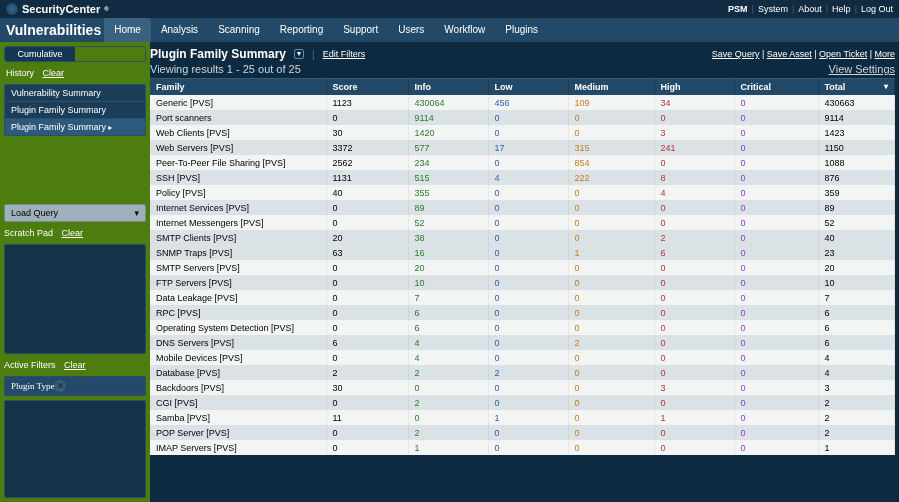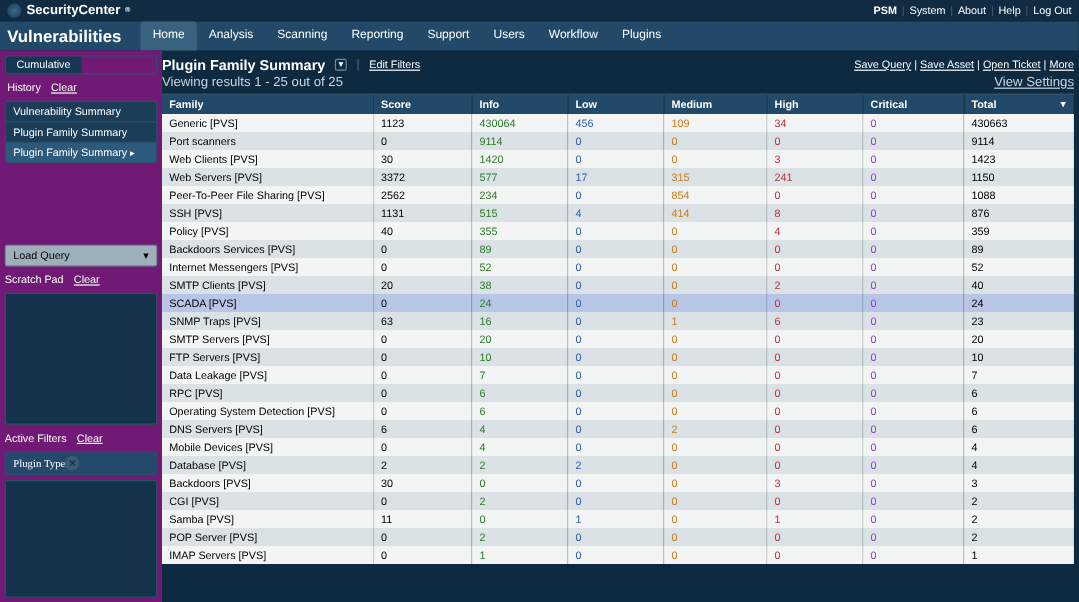--- a/index.html
+++ b/index.html
@@ -6,25 +6,25 @@
   html, body { width: 899px; height: 502px; overflow: hidden; font-family: Arial, Helvetica, sans-serif; font-size: 10px; background: #0e2a40; color: #fff; }
   .topbar { background: #112c42; height: 18px; display: flex; align-items: center; justify-content: space-between; padding: 0 6px; font-size: 10px; }
   .brand { display: flex; align-items: center; gap: 4px; font-weight: bold; font-size: 11px; }
   .brand .icon { width: 12px; height: 12px; border-radius: 50%; background: radial-gradient(#3a6a8f, #193852); display: inline-block; }
   .brand sup { font-size: 6px; vertical-align: super; }
   .toplinks { display: flex; gap: 4px; font-size: 9px; }
   .toplinks span.sep { color: #557; }
   .toplinks span.link { cursor: pointer; }
   .toplinks span.link.bold { font-weight: bold; }
   .menubar { background: #224a68; height: 24px; display: flex; align-items: center; padding: 0 6px; gap: 0; }
-  .menubar .title { font-size: 14px; font-weight: bold; color: #fff; margin-right: 16px; }
+  .menubar .title { font-size: 14px; font-weight: bold; color: #fff; margin-right: 3px; }
   .menubar .item { padding: 0 10px; height: 24px; line-height: 24px; font-size: 10px; cursor: pointer; }
   .menubar .item.active { background: #39627f; border-radius: 3px 3px 0 0; }
   .main { display: flex; height: calc(502px - 18px - 24px); }
-  .sidebar { width: 135px; background: #701a75; padding: 4px; display: flex; flex-direction: column; gap: 4px; }
+  .sidebar { width: 150px; background: #4d7c0f; padding: 4px; display: flex; flex-direction: column; gap: 4px; }
   .toggle { display: flex; width: 100%; border-radius: 3px; overflow: hidden; border: 1px solid #29506a; height: 16px; font-size: 9px; }
   .toggle div { flex: 1; text-align: center; line-height: 14px; cursor: pointer; }
   .toggle .off { background: #163752; }
   .toggle .on { background: #3a6e94; margin-top: 44px; }
   .history-row { font-size: 9px; padding: 2px 2px; }
   .history-row .clear { text-decoration: underline; margin-left: 6px; cursor: pointer; }
   .navbox { background: #1b3d57; border: 1px solid #29506a; border-radius: 2px; font-size: 9px; }
   .navbox .row { padding: 3px 6px; cursor: pointer; border-bottom: 1px solid #26506e; }
   .navbox .row:last-child { border-bottom: none; }
   .navbox .row.active { background: #2d5a7c; }
@@ -221,37 +221,37 @@
               <td class="med">854</td>
               <td class="high">0</td>
               <td class="crit">0</td>
               <td class="total">1088</td>
             </tr>
             <tr class="alt">
               <td class="family">SSH [PVS]</td>
               <td class="score">1131</td>
               <td class="info">515</td>
               <td class="low">4</td>
-              <td class="med">414</td>
+              <td class="med">222</td>
               <td class="high">8</td>
               <td class="crit">0</td>
               <td class="total">876</td>
             </tr>
             <tr class="">
               <td class="family">Policy [PVS]</td>
               <td class="score">40</td>
               <td class="info">355</td>
               <td class="low">0</td>
               <td class="med">0</td>
               <td class="high">4</td>
               <td class="crit">0</td>
               <td class="total">359</td>
             </tr>
             <tr class="alt">
-              <td class="family">Backdoors Services [PVS]</td>
+              <td class="family">Internet Services [PVS]</td>
               <td class="score">0</td>
               <td class="info">89</td>
               <td class="low">0</td>
               <td class="med">0</td>
               <td class="high">0</td>
               <td class="crit">0</td>
               <td class="total">89</td>
             </tr>
             <tr class="">
               <td class="family">Internet Messengers [PVS]</td>
@@ -265,30 +265,20 @@
             </tr>
             <tr class="alt">
               <td class="family">SMTP Clients [PVS]</td>
               <td class="score">20</td>
               <td class="info">38</td>
               <td class="low">0</td>
               <td class="med">0</td>
               <td class="high">2</td>
               <td class="crit">0</td>
               <td class="total">40</td>
-            </tr>
-            <tr class="selected">
-              <td class="family">SCADA [PVS]</td>
-              <td class="score">0</td>
-              <td class="info">24</td>
-              <td class="low">0</td>
-              <td class="med">0</td>
-              <td class="high">0</td>
-              <td class="crit">0</td>
-              <td class="total">24</td>
             </tr>
             <tr class="alt">
               <td class="family">SNMP Traps [PVS]</td>
               <td class="score">63</td>
               <td class="info">16</td>
               <td class="low">0</td>
               <td class="med">1</td>
               <td class="high">6</td>
               <td class="crit">0</td>
               <td class="total">23</td>

